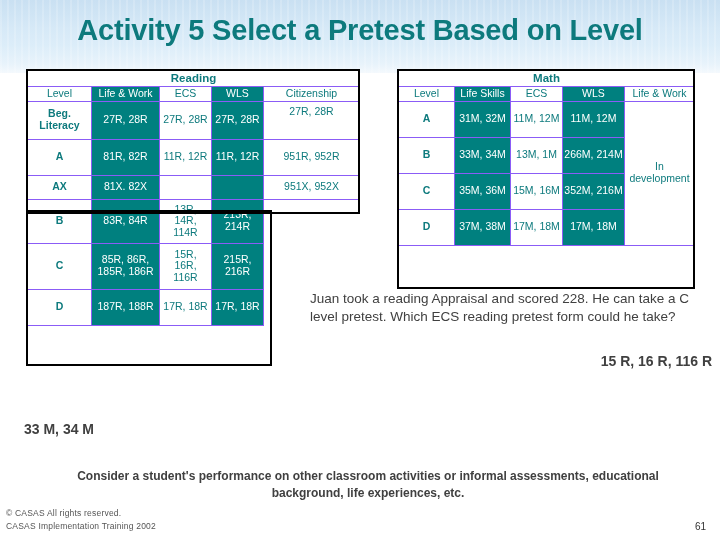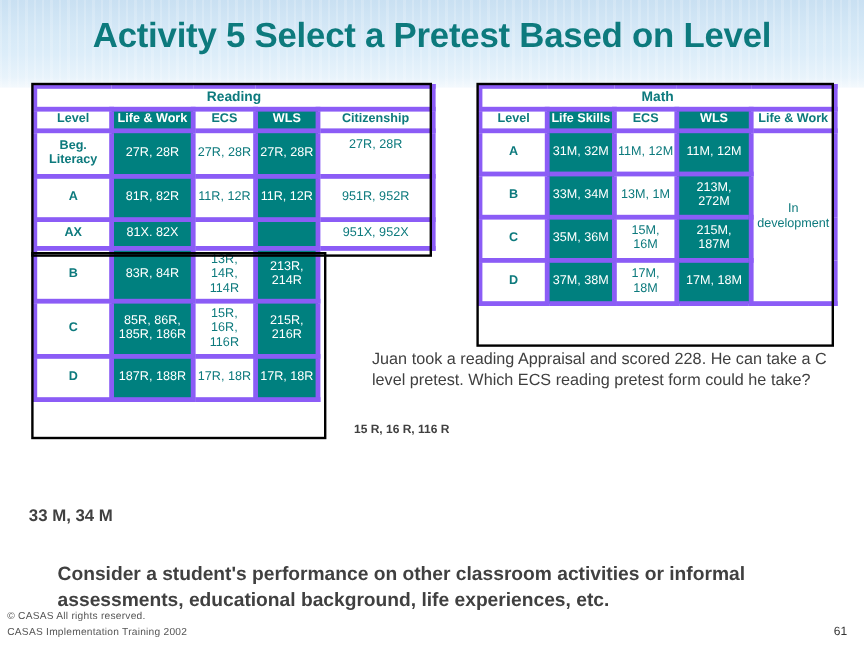--- a/index.html
+++ b/index.html
@@ -50,35 +50,35 @@
   }
 
   
   table.grid {
     border-collapse: collapse;
     table-layout: fixed;
     position: absolute;
     background: #ffffff;
   }
   table.grid td {
-    border: 4px solid #8b5cf6;
+    border: 1px solid #8b5cf6;
     text-align: center;
     vertical-align: middle;
     color: #0d7a7d;
     font-size: 10.5px;
     line-height: 1.12;
     padding: 1px 1px;
     background: #ffffff;
   }
   table.grid td.teal {
     background: #00807f;
     color: #ffffff;
   }
   table.grid td.hdr {
-    font-weight: bold;
+    font-weight: normal;
     font-size: 10.5px;
   }
   table.grid td.teal.hdr {
     color: #ffffff;
   }
   table.grid td.banner-cell {
     font-weight: bold;
     font-size: 11.5px;
     color: #0d7a7d;
   }
@@ -118,26 +118,26 @@
     font-size: 13.5px;
     line-height: 1.32;
   }
   #juan-q {
     left: 310px;
     top: 290px;
     width: 402px;
     text-align: left;
   }
   #juan-a {
-    left: 295px;
+    left: 310px;
     top: 352px;
     width: 402px;
-    text-align: left;
-    font-weight: bold;
-    font-size: 10px;
+    text-align: right;
+    font-weight: bold;
+    font-size: 14px;
   }
   #mary-q {
     left: 24px;
     top: 381px;
     width: 676px;
     text-align: left;
   }
   #mary-a {
     left: 24px;
     top: 420px;
@@ -149,23 +149,23 @@
   #factors-q {
     left: 24px;
     top: 445px;
     width: 676px;
     text-align: center;
   }
   #factors-a {
     left: 48px;
     top: 468px;
     width: 640px;
-    text-align: left;
-    font-weight: bold;
-    font-size: 16px;
+    text-align: center;
+    font-weight: bold;
+    font-size: 12px;
     line-height: 1.4;
   }
   .footer {
     position: absolute;
     left: 6px;
     color: #555555;
     font-size: 8.5px;
     letter-spacing: 0.2px;
   }
   #foot1 { top: 508px; }
@@ -285,27 +285,27 @@
         <td class="lvl">A</td>
         <td class="teal">31M, 32M</td>
         <td>11M, 12M</td>
         <td class="teal">11M, 12M</td>
         <td rowspan="4">In development</td>
       </tr>
       <tr style="height:36px">
         <td class="lvl">B</td>
         <td class="teal">33M, 34M</td>
         <td>13M, 1M</td>
-        <td class="teal">213M, 272M</td>
+        <td class="teal">266M, 214M</td>
       </tr>
       <tr style="height:36px">
         <td class="lvl">C</td>
         <td class="teal">35M, 36M</td>
         <td>15M, 16M</td>
-        <td class="teal">215M, 187M</td>
+        <td class="teal">352M, 216M</td>
       </tr>
       <tr style="height:36px">
         <td class="lvl">D</td>
         <td class="teal">37M, 38M</td>
         <td>17M, 18M</td>
         <td class="teal">17M, 18M</td>
       </tr>
     </tbody>
   </table>
 

